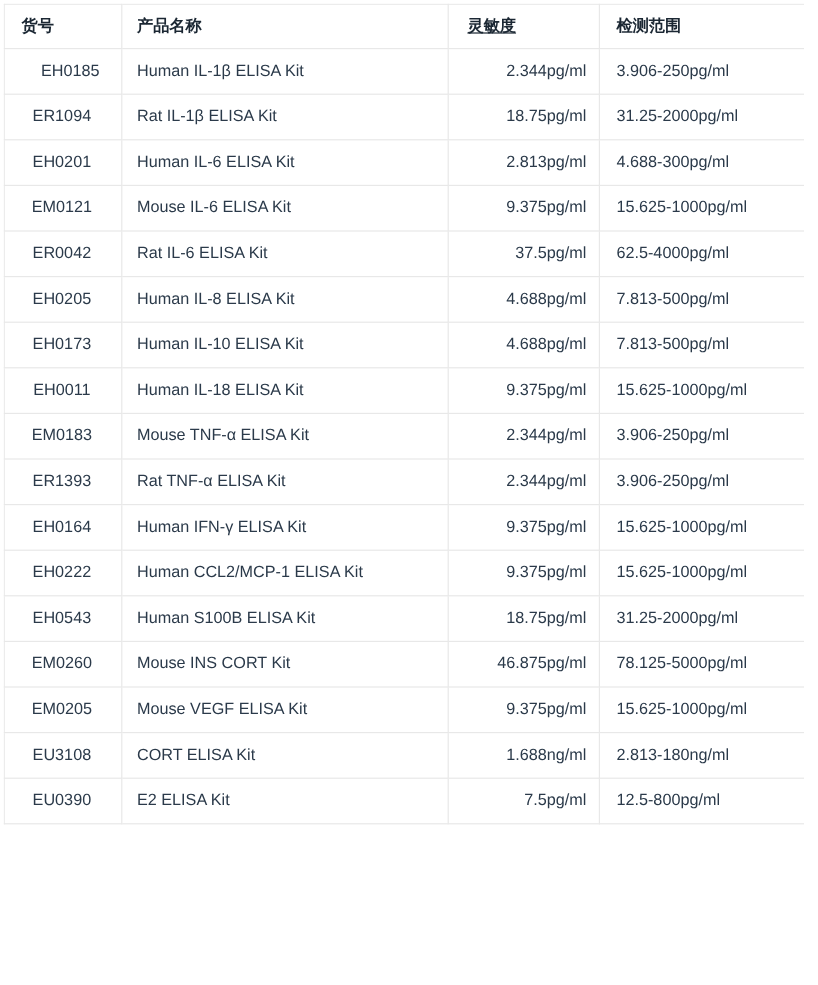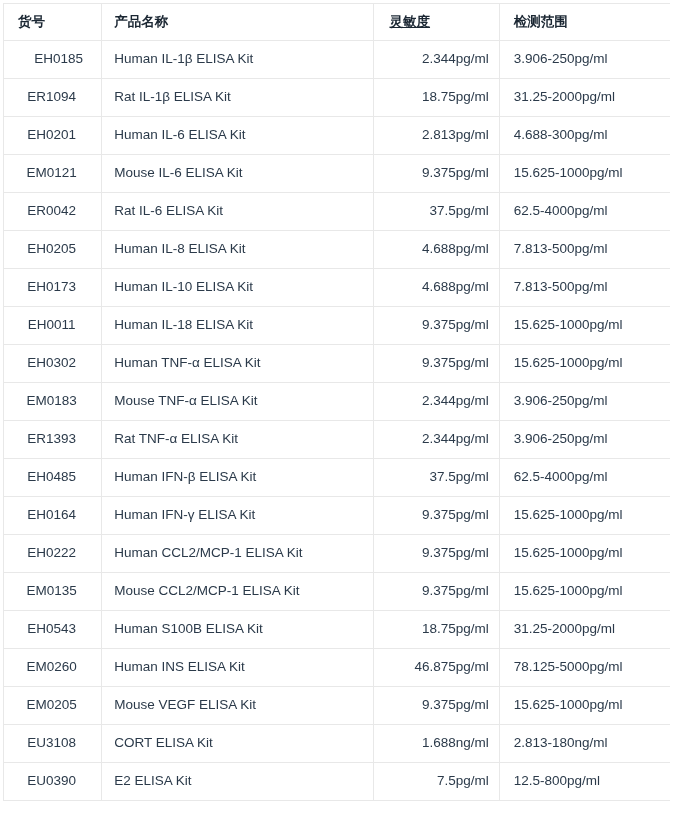--- a/index.html
+++ b/index.html
@@ -156,70 +156,52 @@
           <td class="cell-sens">4.688pg/ml</td>
           <td class="cell-range">7.813-500pg/ml</td>
         </tr>
         <tr>
           <td class="cell-code">EH0011</td>
           <td class="cell-name">Human IL-18 ELISA Kit</td>
           <td class="cell-sens">9.375pg/ml</td>
           <td class="cell-range">15.625-1000pg/ml</td>
         </tr>
         <tr>
-          <td class="cell-code">EH0302</td>
-          <td class="cell-name">Human TNF-α ELISA Kit</td>
-          <td class="cell-sens">9.375pg/ml</td>
-          <td class="cell-range">15.625-1000pg/ml</td>
-        </tr>
-        <tr>
           <td class="cell-code">EM0183</td>
           <td class="cell-name">Mouse TNF-α ELISA Kit</td>
           <td class="cell-sens">2.344pg/ml</td>
           <td class="cell-range">3.906-250pg/ml</td>
         </tr>
         <tr>
           <td class="cell-code">ER1393</td>
           <td class="cell-name">Rat TNF-α ELISA Kit</td>
           <td class="cell-sens">2.344pg/ml</td>
           <td class="cell-range">3.906-250pg/ml</td>
         </tr>
         <tr>
-          <td class="cell-code">EH0485</td>
-          <td class="cell-name">Human IFN-β ELISA Kit</td>
-          <td class="cell-sens">37.5pg/ml</td>
-          <td class="cell-range">62.5-4000pg/ml</td>
-        </tr>
-        <tr>
           <td class="cell-code">EH0164</td>
           <td class="cell-name">Human IFN-γ ELISA Kit</td>
           <td class="cell-sens">9.375pg/ml</td>
           <td class="cell-range">15.625-1000pg/ml</td>
         </tr>
         <tr>
           <td class="cell-code">EH0222</td>
           <td class="cell-name">Human CCL2/MCP-1 ELISA Kit</td>
-          <td class="cell-sens">9.375pg/ml</td>
-          <td class="cell-range">15.625-1000pg/ml</td>
-        </tr>
-        <tr>
-          <td class="cell-code">EM0135</td>
-          <td class="cell-name">Mouse CCL2/MCP-1 ELISA Kit</td>
           <td class="cell-sens">9.375pg/ml</td>
           <td class="cell-range">15.625-1000pg/ml</td>
         </tr>
         <tr>
           <td class="cell-code">EH0543</td>
           <td class="cell-name">Human S100B ELISA Kit</td>
           <td class="cell-sens">18.75pg/ml</td>
           <td class="cell-range">31.25-2000pg/ml</td>
         </tr>
         <tr>
           <td class="cell-code">EM0260</td>
-          <td class="cell-name">Human INS ELISA Kit</td>
+          <td class="cell-name">Mouse INS CORT Kit</td>
           <td class="cell-sens">46.875pg/ml</td>
           <td class="cell-range">78.125-5000pg/ml</td>
         </tr>
         <tr>
           <td class="cell-code">EM0205</td>
           <td class="cell-name">Mouse VEGF ELISA Kit</td>
           <td class="cell-sens">9.375pg/ml</td>
           <td class="cell-range">15.625-1000pg/ml</td>
         </tr>
         <tr>

